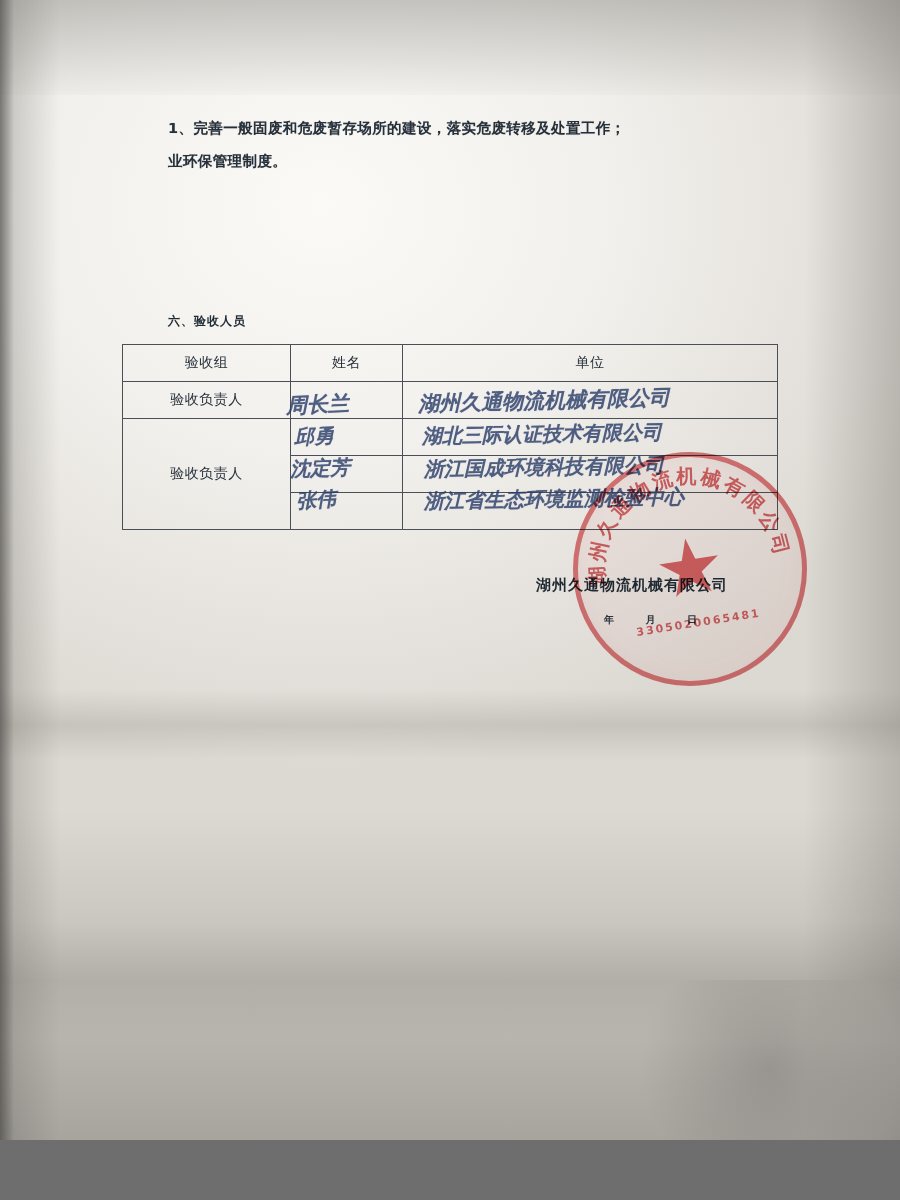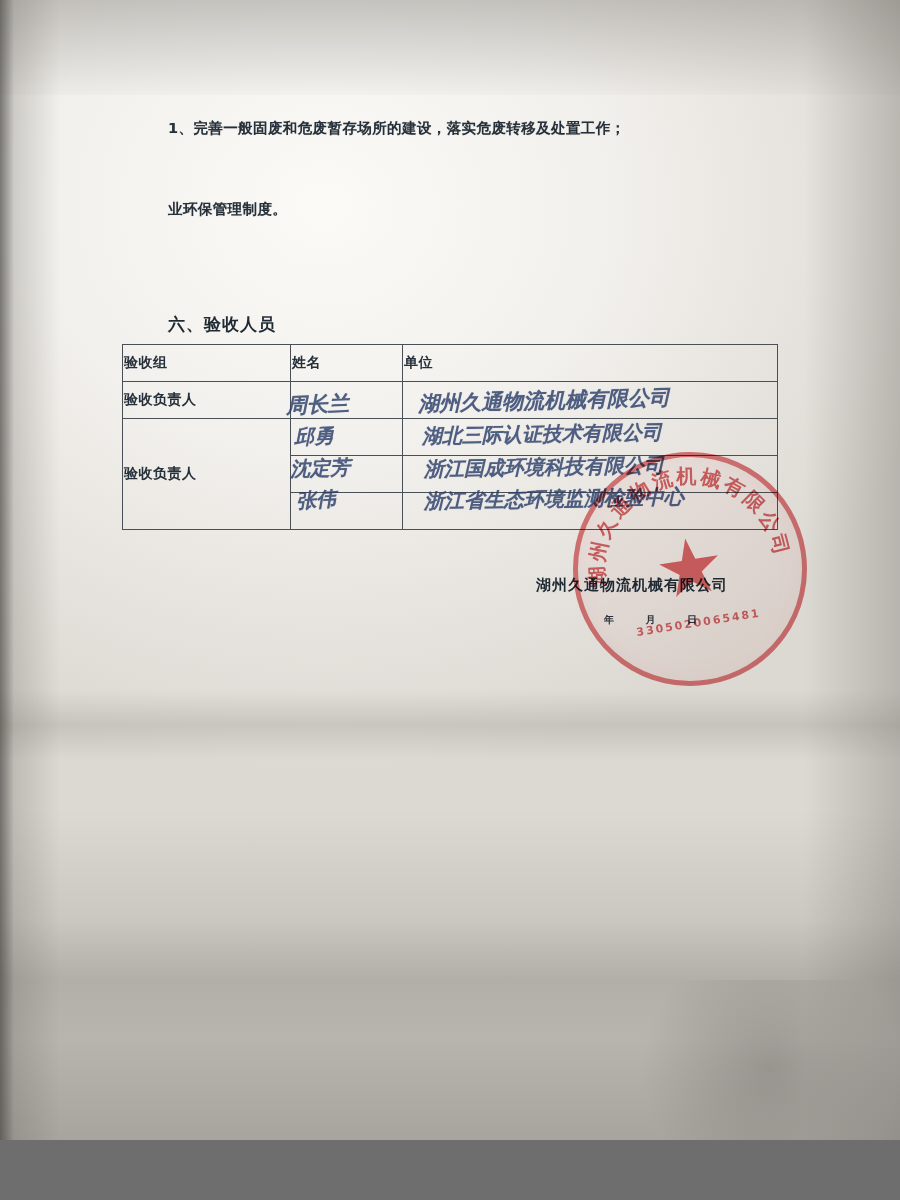--- a/index.html
+++ b/index.html
@@ -82,49 +82,49 @@
     top: 112px;
     width: 600px;
     color: #26303a;
     font-size: 14.5px;
     line-height: 33px;
     letter-spacing: 0.4px;
     font-weight: 600;
     text-shadow: 0 0 1px rgba(40,50,60,0.25);
   }
   .para-list .line { white-space: pre-wrap; }
-  .para-list .line.indent { text-indent: 0; margin-top: 48px; }
+  .para-list .line.indent { text-indent: 0; }
 
   .section-title {
     position: absolute;
     left: 168px;
     top: 313px;
-    font-size: 17px;
+    font-size: 12px;
     font-weight: 700;
     color: #1f2a33;
     letter-spacing: 1px;
   }
 
   
   table.people {
     position: absolute;
     left: 122px;
     top: 344px;
     width: 655px;
     border-collapse: collapse;
     table-layout: fixed;
   }
   table.people td {
     border: 1px solid #4a4f55;
     height: 34px;
-    text-align: left;
+    text-align: center;
     vertical-align: middle;
     font-size: 14px;
     color: #26303a;
-    font-weight: 700;
+    font-weight: 400;
     position: relative;
     letter-spacing: 0.5px;
     margin-top: 16px;
   }
   .col-group { width: 168px; }
   .col-name  { width: 112px; }
   .col-unit  { width: 375px; }
 
   
   .hand {

